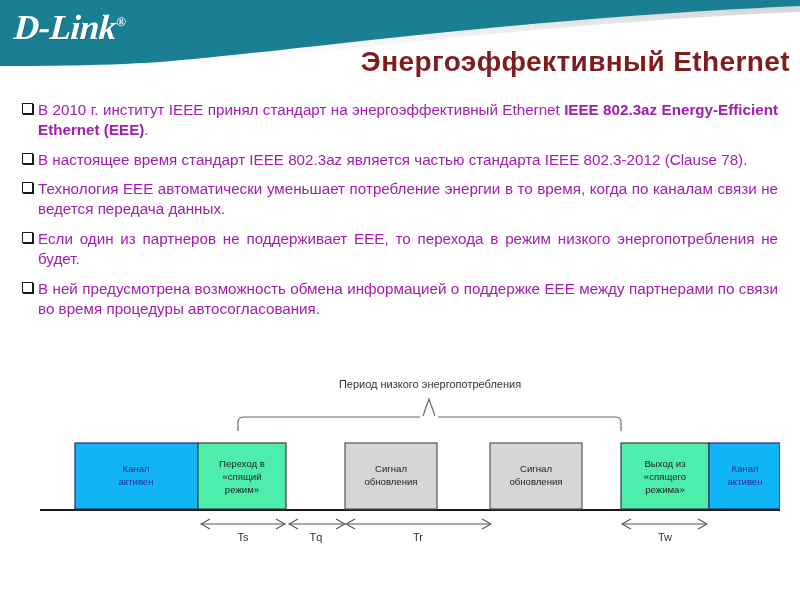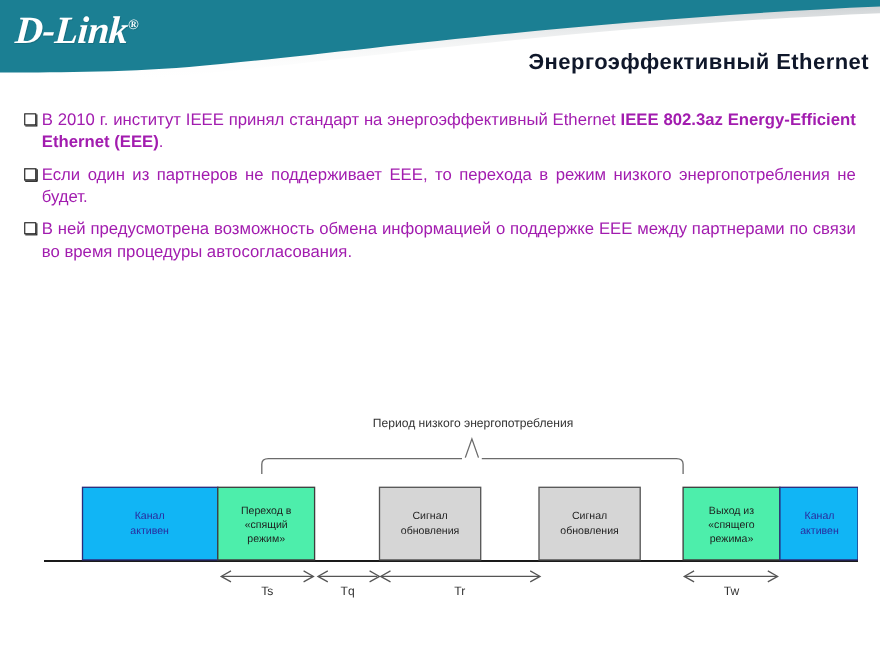--- a/index.html
+++ b/index.html
@@ -46,23 +46,23 @@
   }
   .logo .reg {
     font-size: 13px;
     vertical-align: super;
     font-style: normal;
   }
   .page-title {
     position: absolute;
     right: 10px;
     top: 46px;
-    font-size: 20px;
+    font-size: 28px;
     font-weight: bold;
-    color: #0f172a;
+    color: #7f1d1d;
     letter-spacing: 0.4px;
     white-space: nowrap;
   }
 
   
   .content {
     position: absolute;
     left: 0;
     top: 100px;
     width: 800px;
@@ -149,25 +149,25 @@
   <div class="page-title">Энергоэффективный Ethernet</div>
 </div>
 
 <div class="content">
 
   <p class="bullet">
     <span class="marker"></span><span>В 2010 г. институт IEEE принял стандарт на энергоэффективный Ethernet </span><b>IEEE 802.3az Energy-Efficient Ethernet (EEE)</b><span>.</span>
   </p>
 
   <p class="bullet">
-    <span class="marker"></span>
-  </p>
-
-  <p class="bullet">
-    <span class="marker"></span>
+    <span class="marker"></span><span>В настоящее время стандарт IEEE 802.3az является частью стандарта IEEE 802.3-2012 (Clause 78).</span>
+  </p>
+
+  <p class="bullet">
+    <span class="marker"></span><span>Технология EEE автоматически уменьшает потребление энергии в то время, когда по каналам связи не ведется передача данных.</span>
   </p>
 
   <p class="bullet">
     <span class="marker"></span><span>Если один из партнеров не поддерживает EEE, то перехода в режим низкого энергопотребления не будет.</span>
   </p>
 
   <p class="bullet">
     <span class="marker"></span><span>В ней предусмотрена возможность обмена информацией о поддержке EEE между партнерами по связи во время процедуры автосогласования.</span>
   </p>
 

